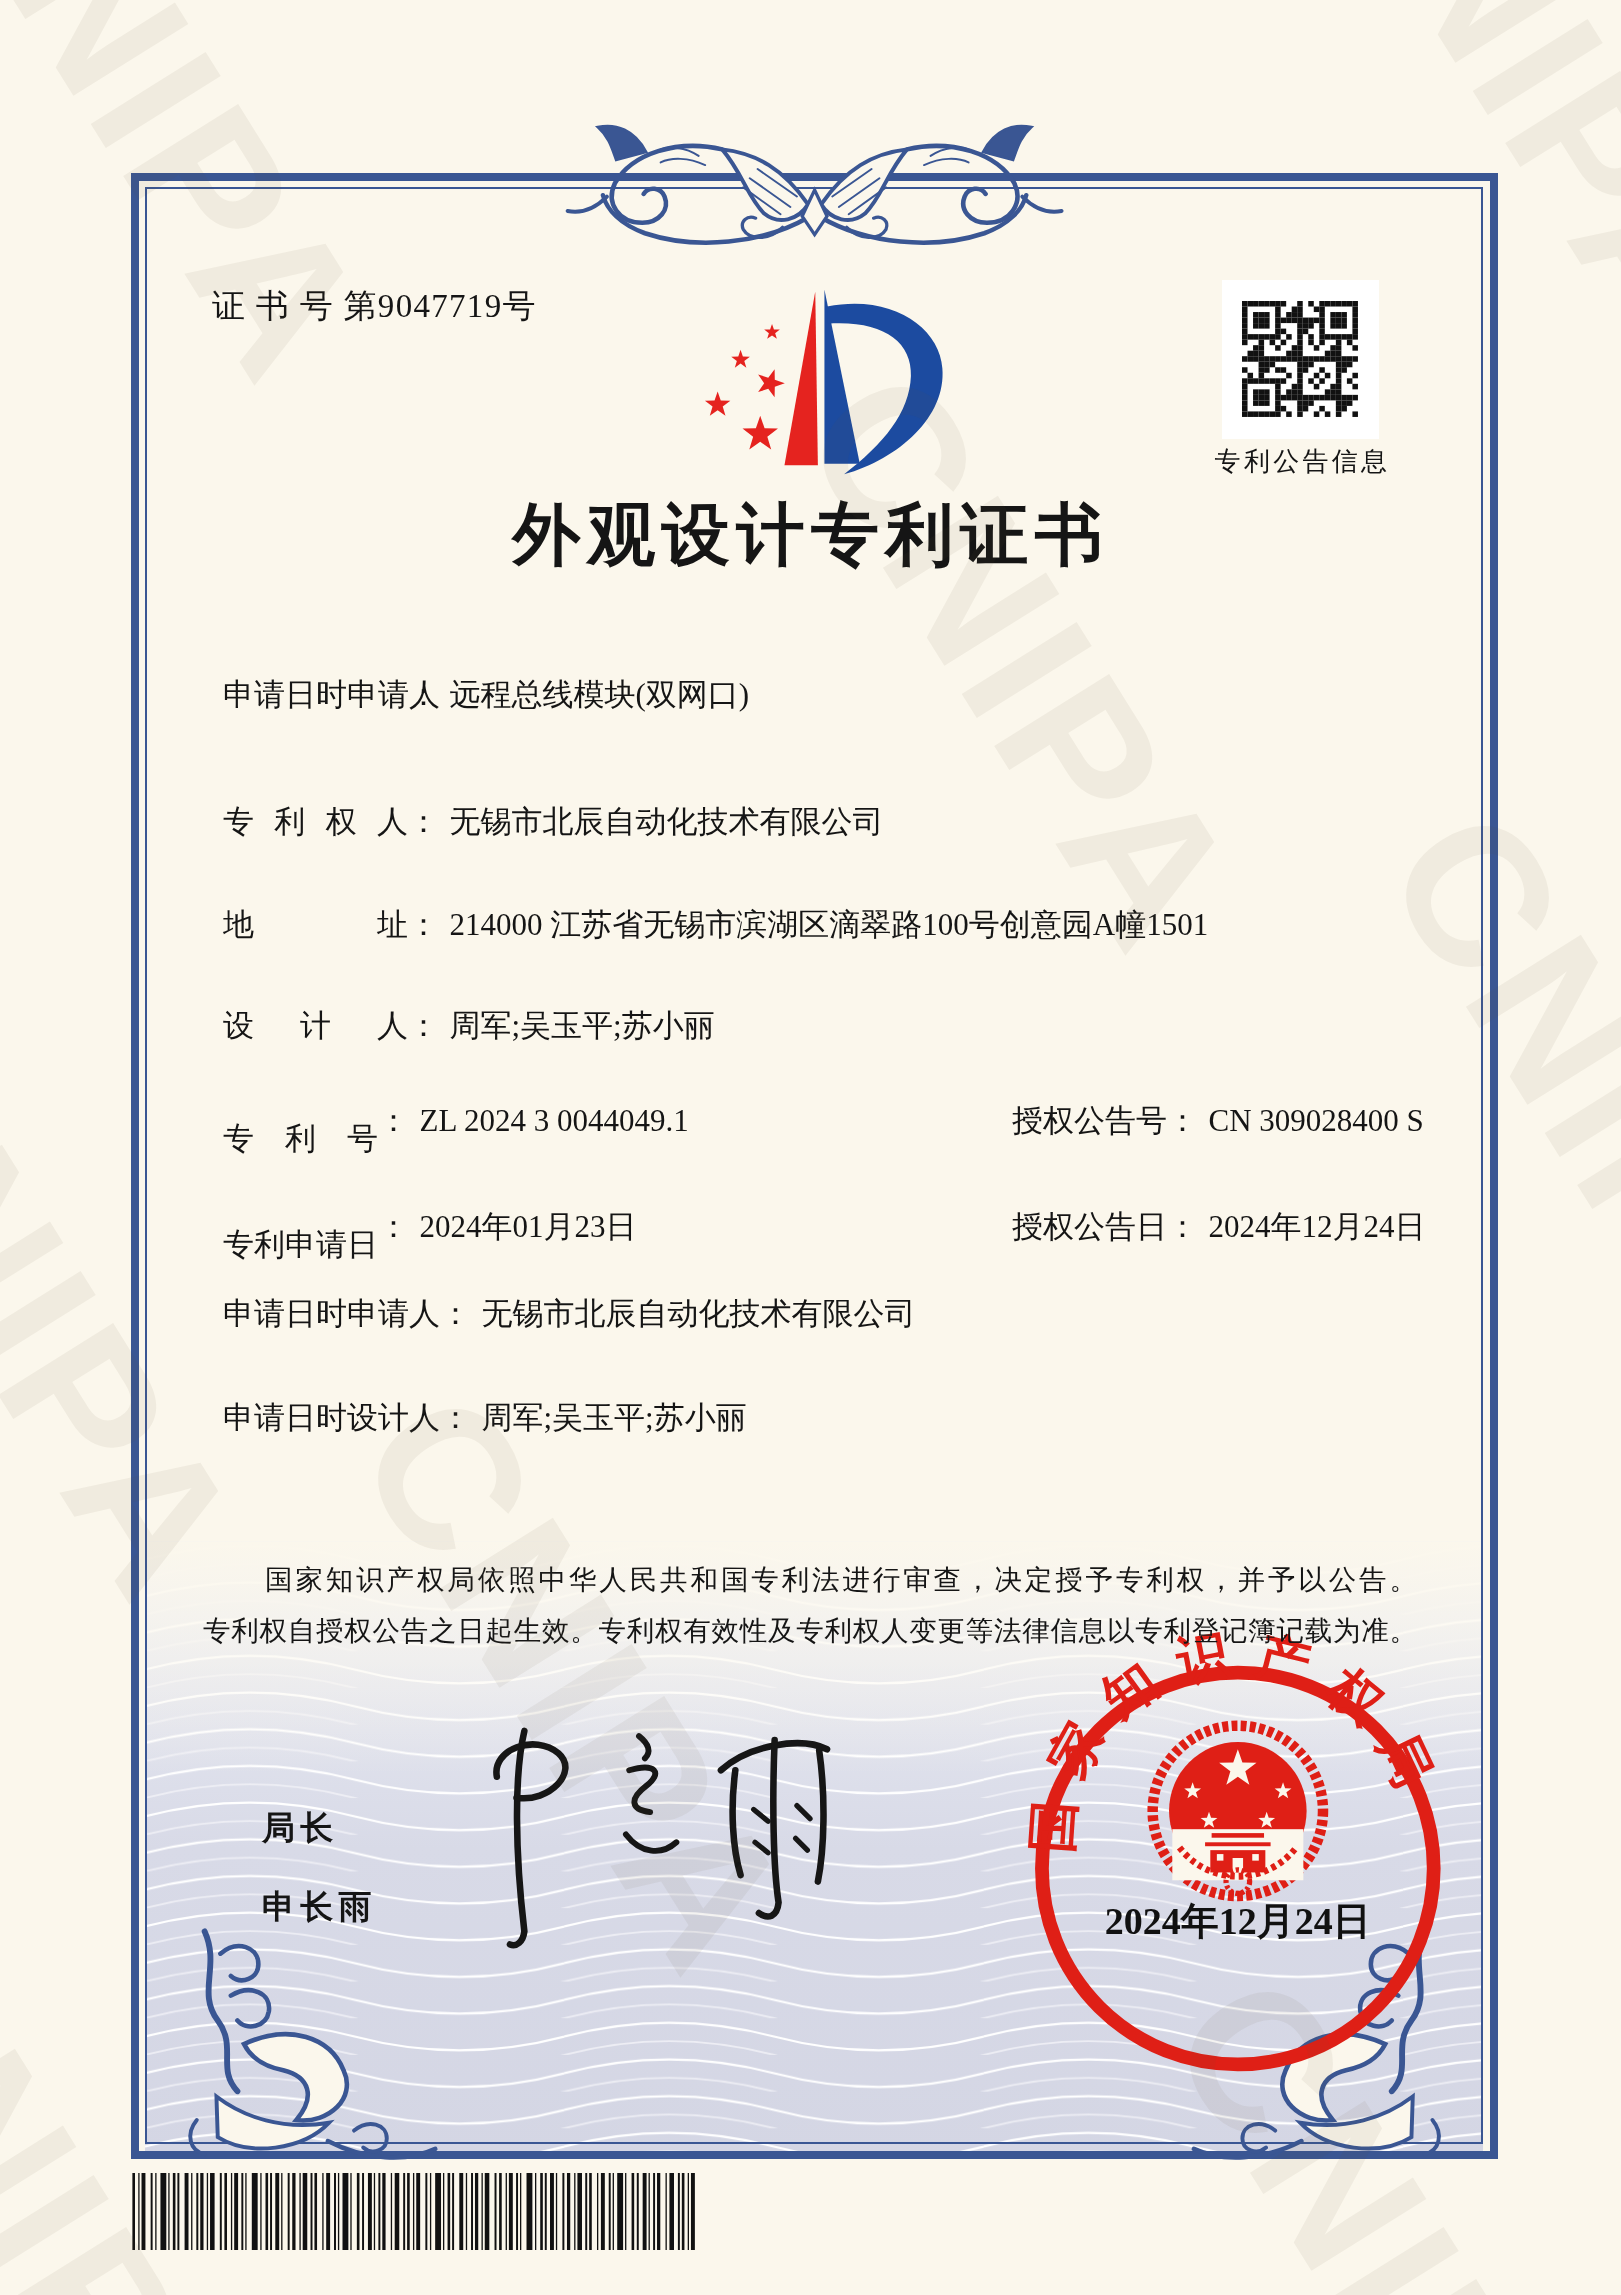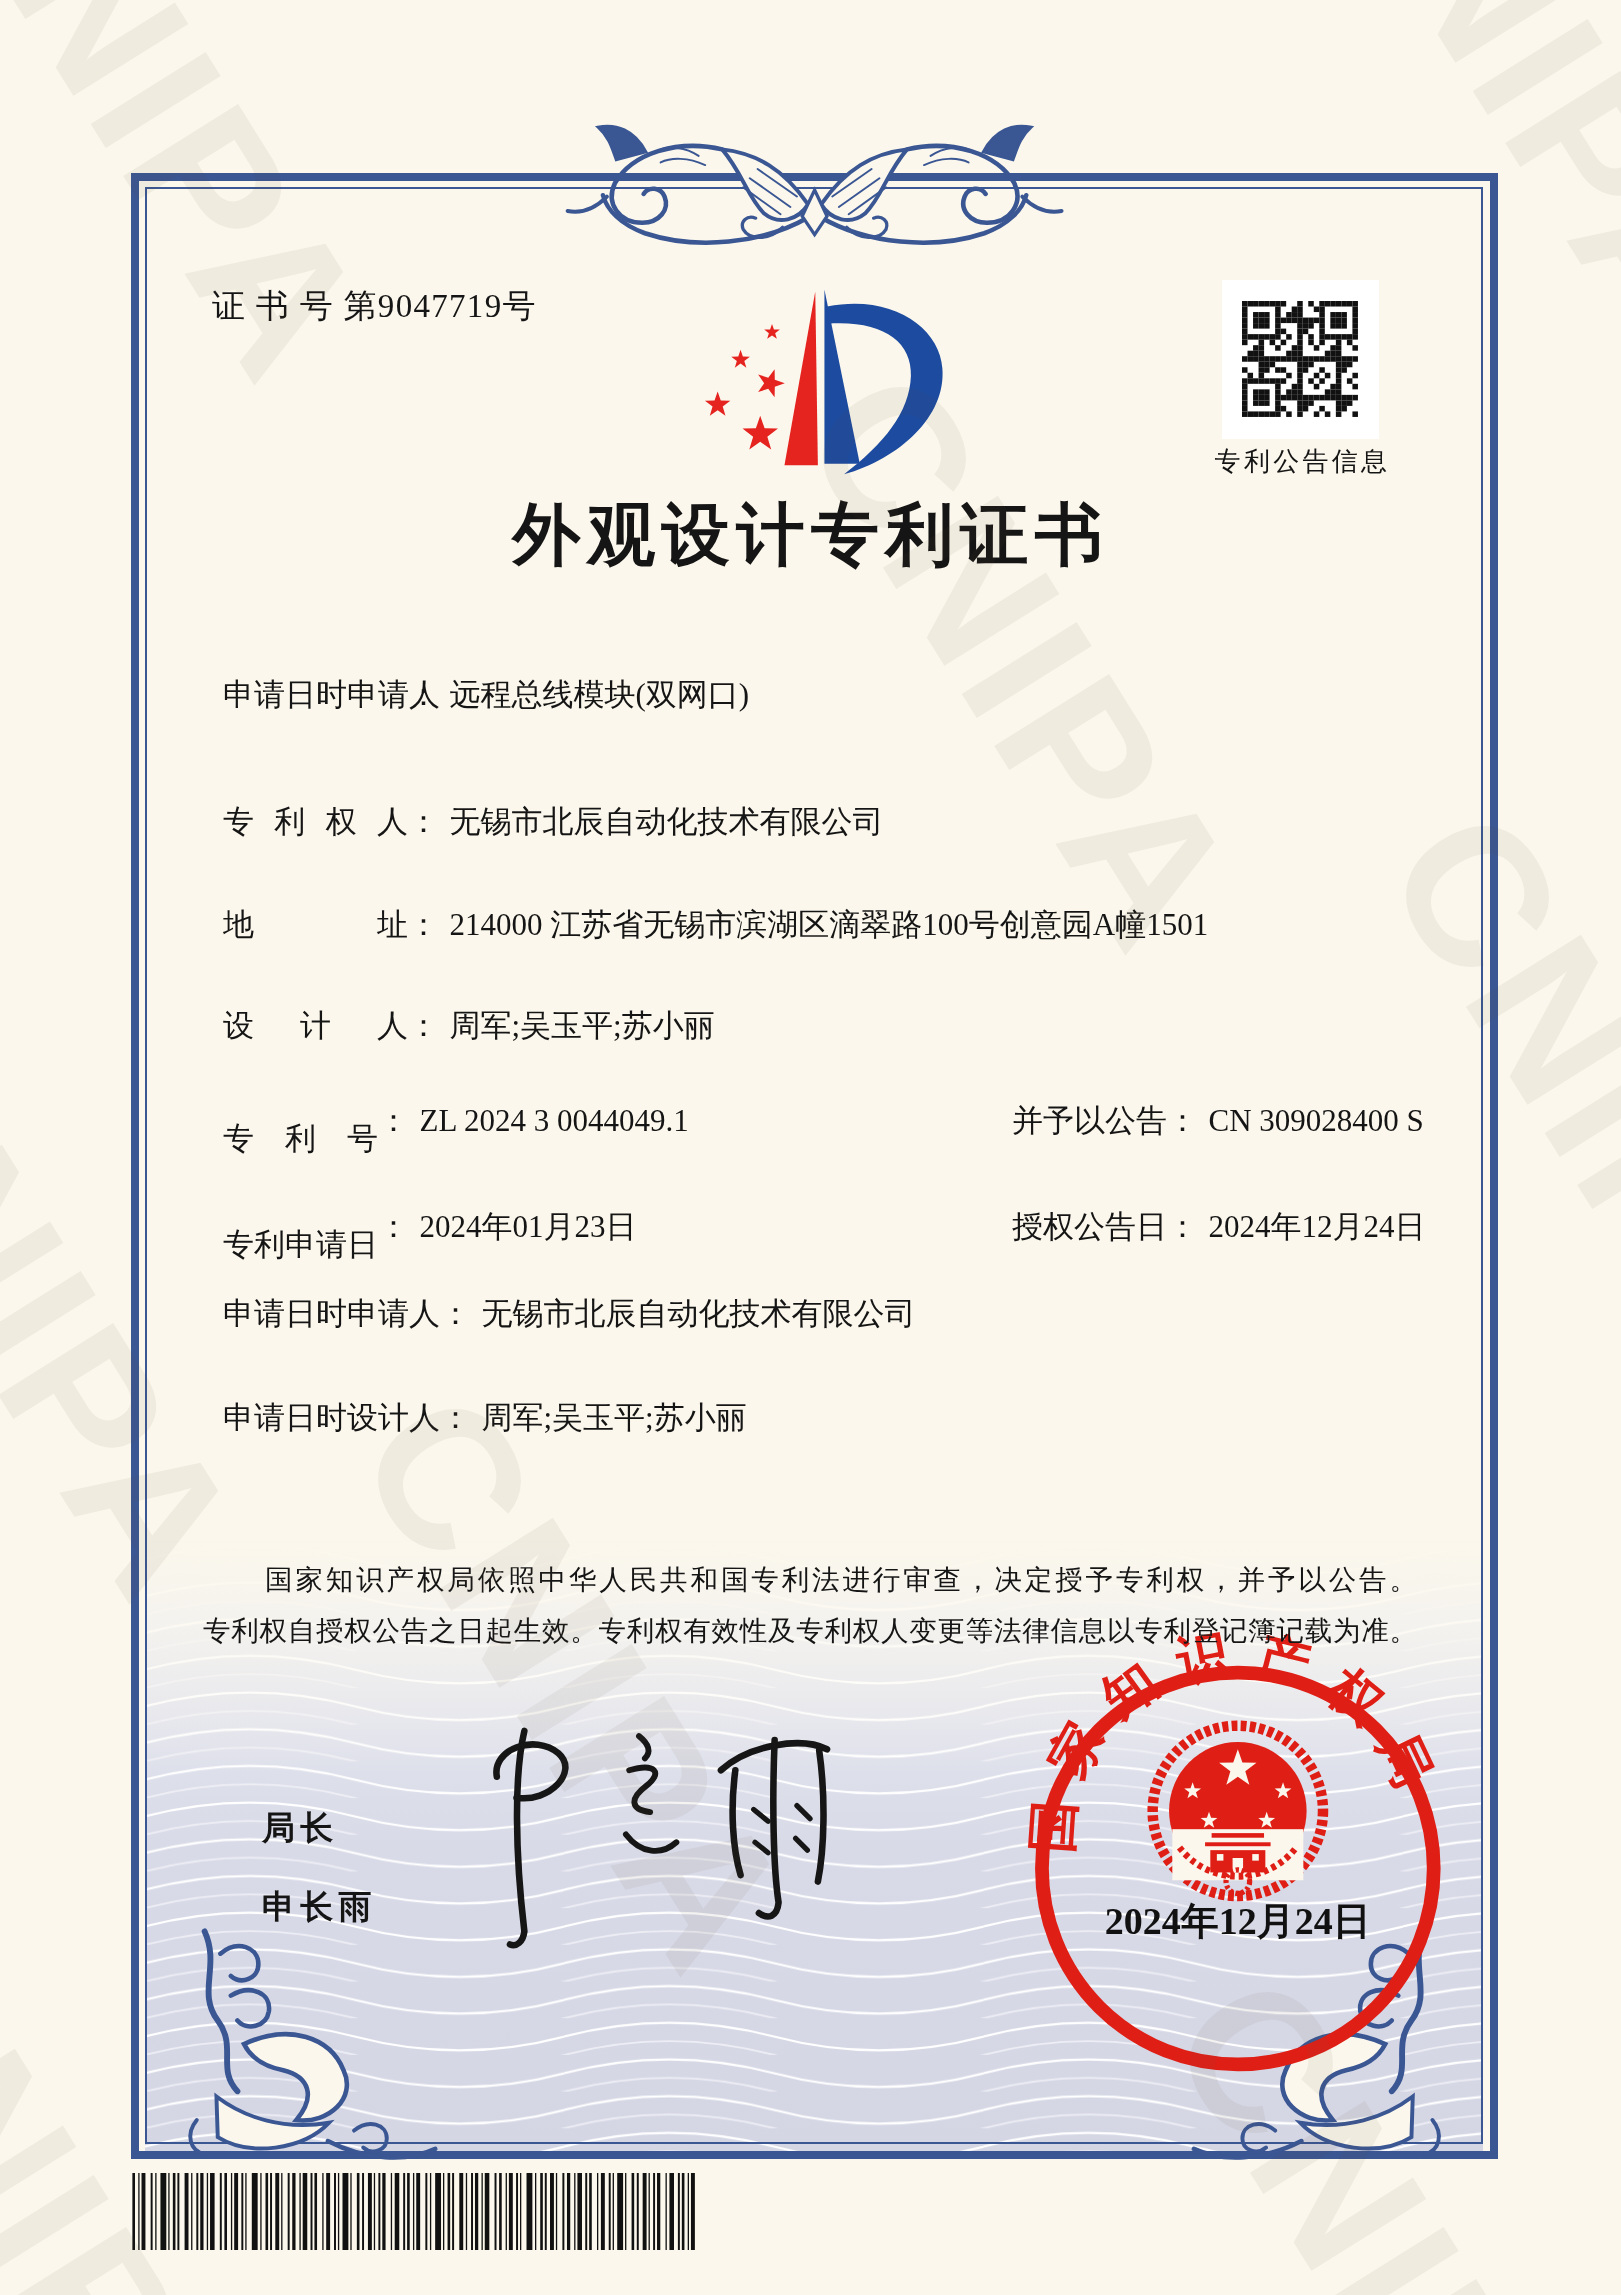--- a/index.html
+++ b/index.html
@@ -421,21 +421,21 @@
   <div class="row" style="top:904px">
     <span class="lbl w6">地址</span><span>：</span><span class="val">214000 江苏省无锡市滨湖区滴翠路100号创意园A幢1501</span>
   </div>
   <div class="row" style="top:1005px">
     <span class="lbl w6">设计人</span><span>：</span><span class="val">周军;吴玉平;苏小丽</span>
   </div>
   <div class="row" style="top:1100px">
     <span class="lbl w5">专利号</span><span>：</span><span class="val">ZL 2024 3 0044049.1</span>
   </div>
   <div class="rrow" style="top:1100px">
-    <span>并予以公告</span><span>：</span><span class="val">CN 309028400 S</span>
+    <span>授权公告号</span><span>：</span><span class="val">CN 309028400 S</span>
   </div>
   <div class="row" style="top:1206px">
     <span class="lbl w5">专利申请日</span><span>：</span><span class="val">2024年01月23日</span>
   </div>
   <div class="rrow" style="top:1206px">
     <span>授权公告日</span><span>：</span><span class="val">2024年12月24日</span>
   </div>
   <div class="row" style="top:1293px">
     <span>申请日时申请人</span><span>：</span><span class="val">无锡市北辰自动化技术有限公司</span>
   </div>

